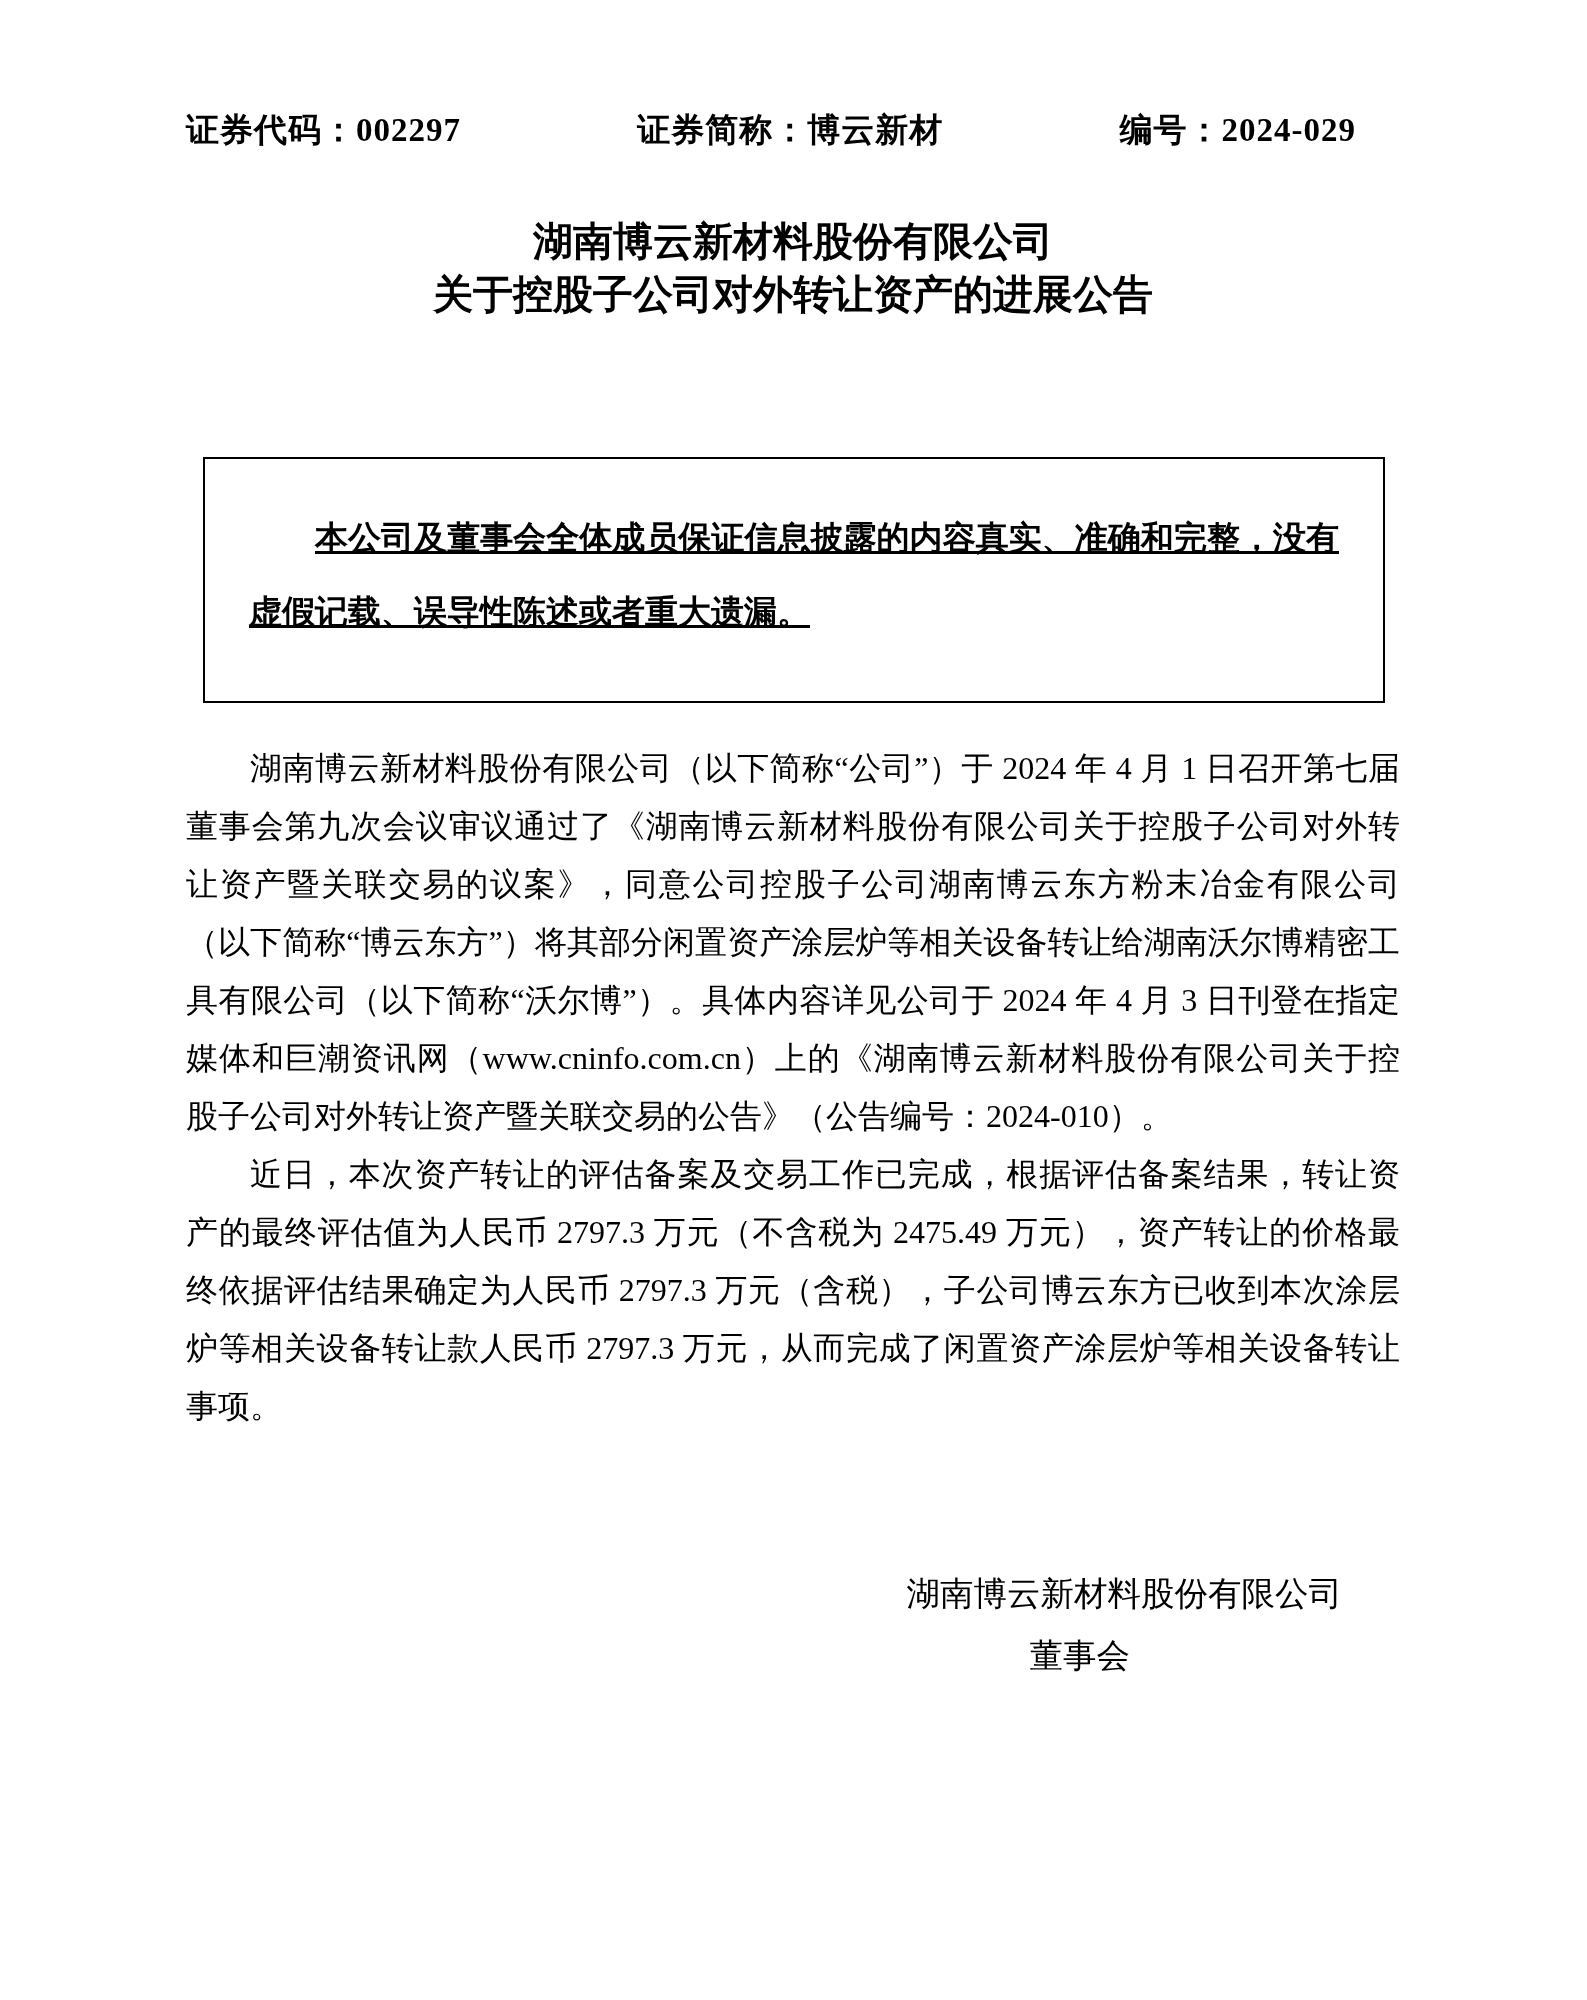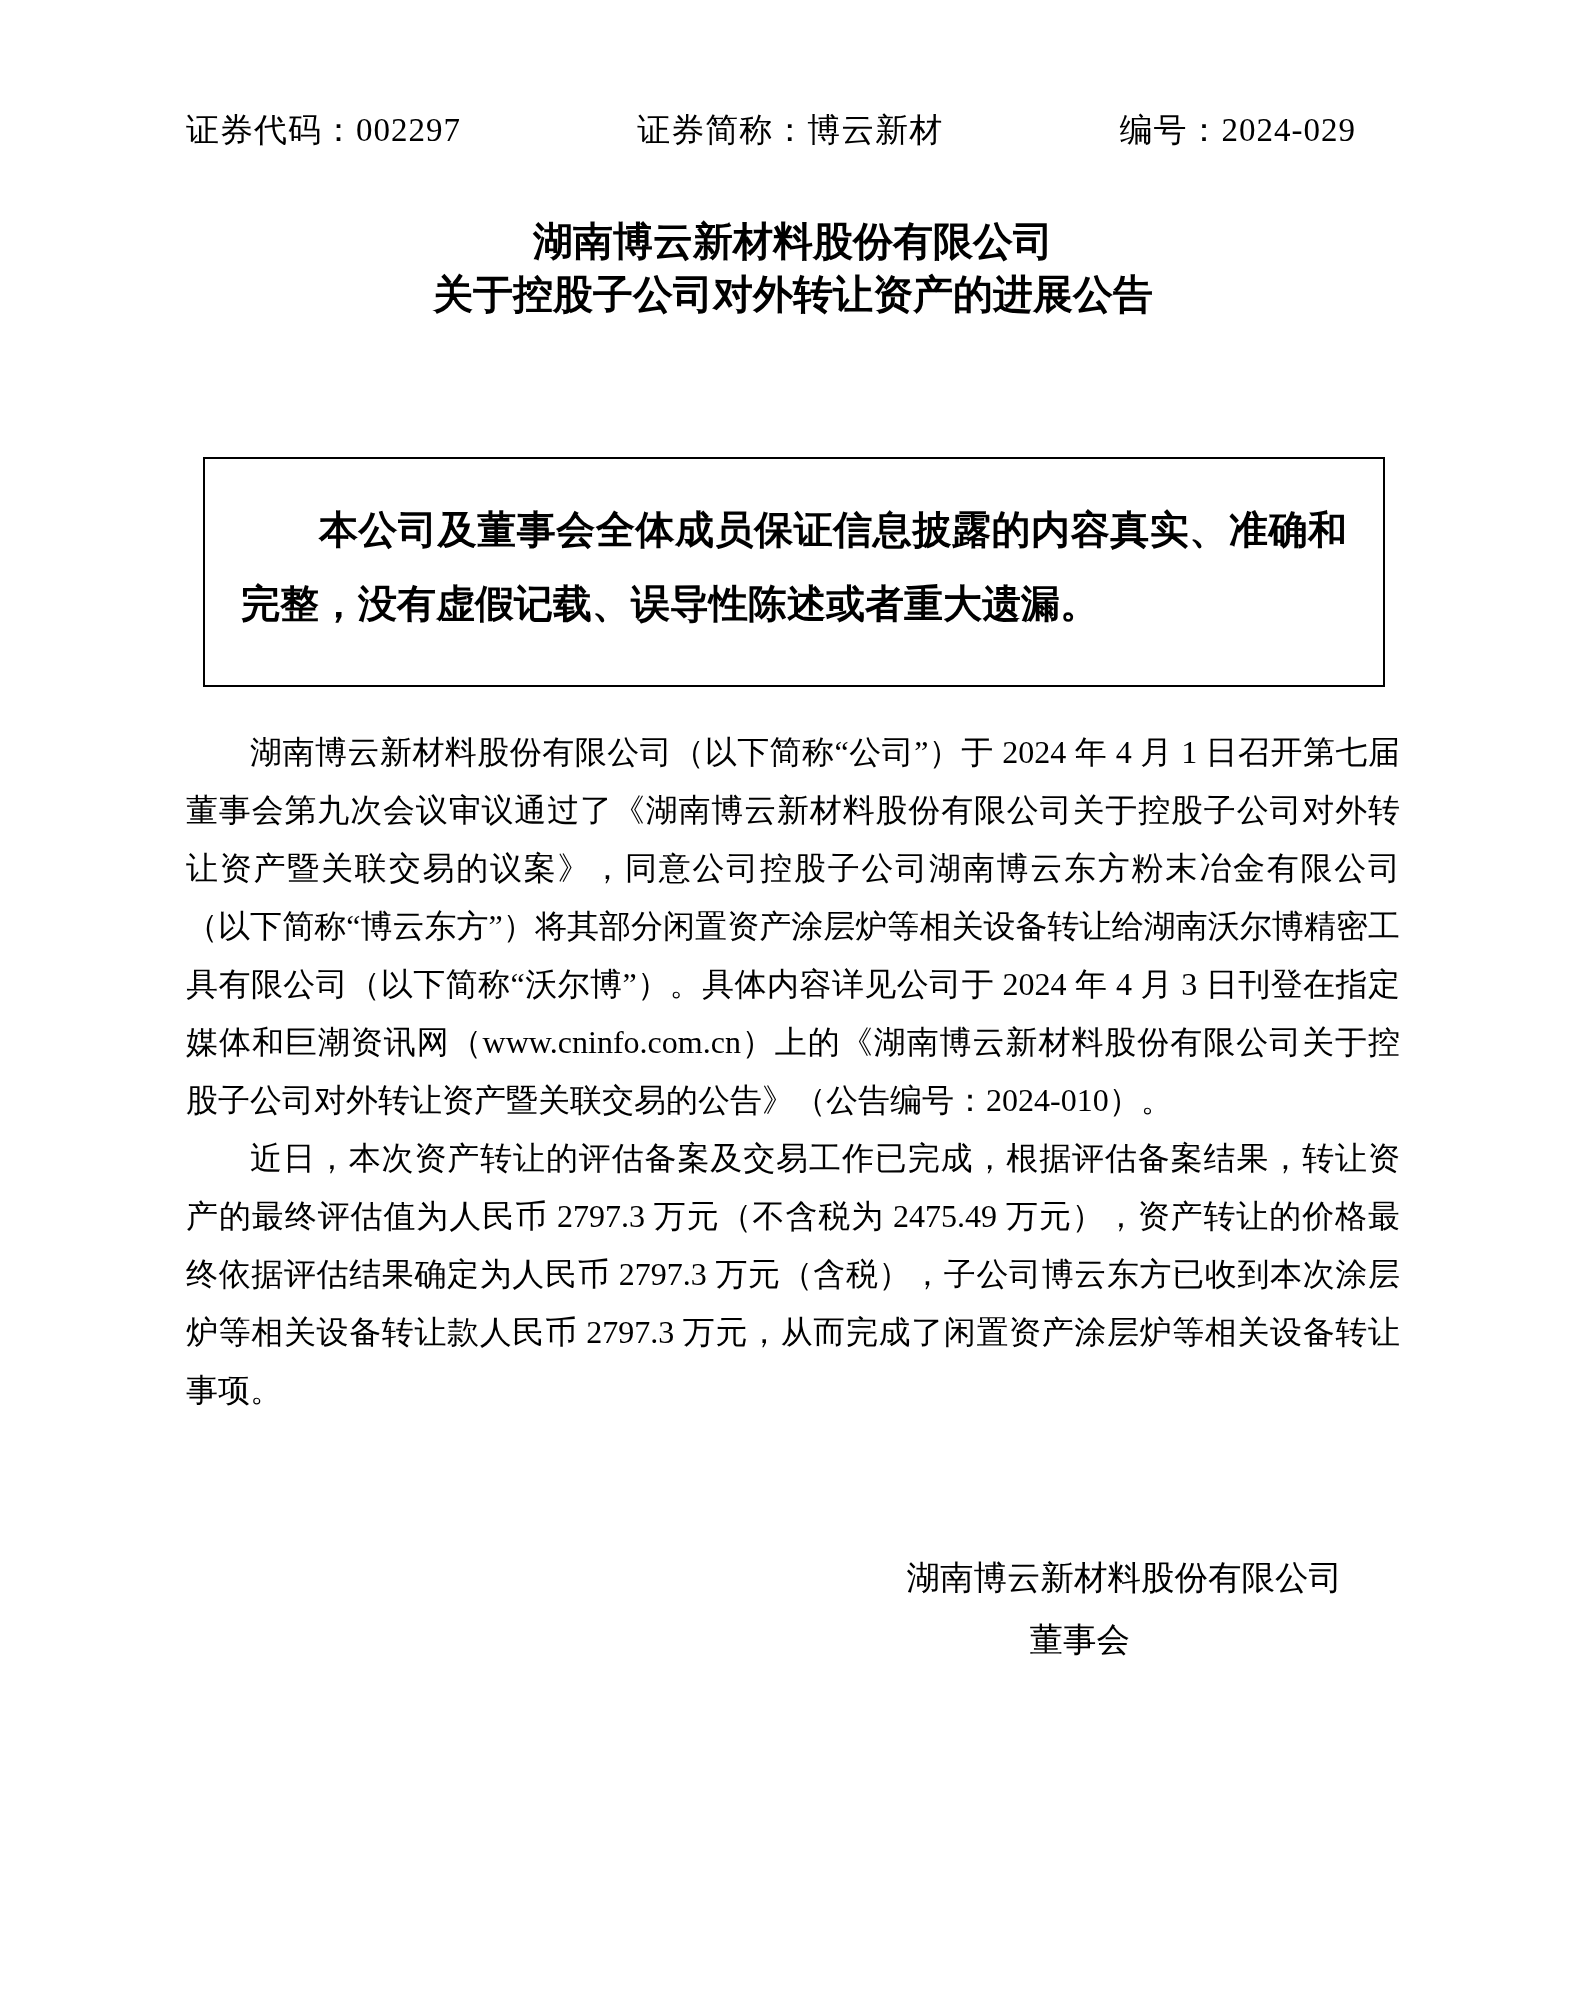--- a/index.html
+++ b/index.html
@@ -16,45 +16,46 @@
     padding: 108px 187px 0 186px;
     font-family: "Liberation Serif", "DejaVu Serif", serif;
     color: #000000;
     overflow: hidden;
   }
   .header-row {
     display: flex;
     justify-content: space-between;
     align-items: baseline;
     font-size: 33px;
-    font-weight: normal;
+    font-weight: bold;
     padding-right: 44px;
     letter-spacing: 1px;
   }
   .title-block {
     margin-top: 62px;
     text-align: center;
     font-weight: bold;
     font-size: 40px;
     line-height: 53px;
   }
   .title-line { display: block; }
   .disclaimer-box {
     margin: 136px 15px 0 17px;
     border: 2px solid #000000;
     box-sizing: border-box;
     padding: 26px 28px 36px 28px;
   }
   .disclaimer-box p {
-    margin: 8px;
-    font-size: 39px;
+    margin: 16px;
+    font-size: 33px;
     font-weight: bold;
     line-height: 74px;
     text-indent: 2em;
     text-align: justify;
+    text-decoration: underline;
   }
   .body-section {
     margin-top: 36px;
   }
   .body-para {
     margin: 0;
     font-size: 32px;
     line-height: 58px;
     text-align: justify;
     text-indent: 2em;

